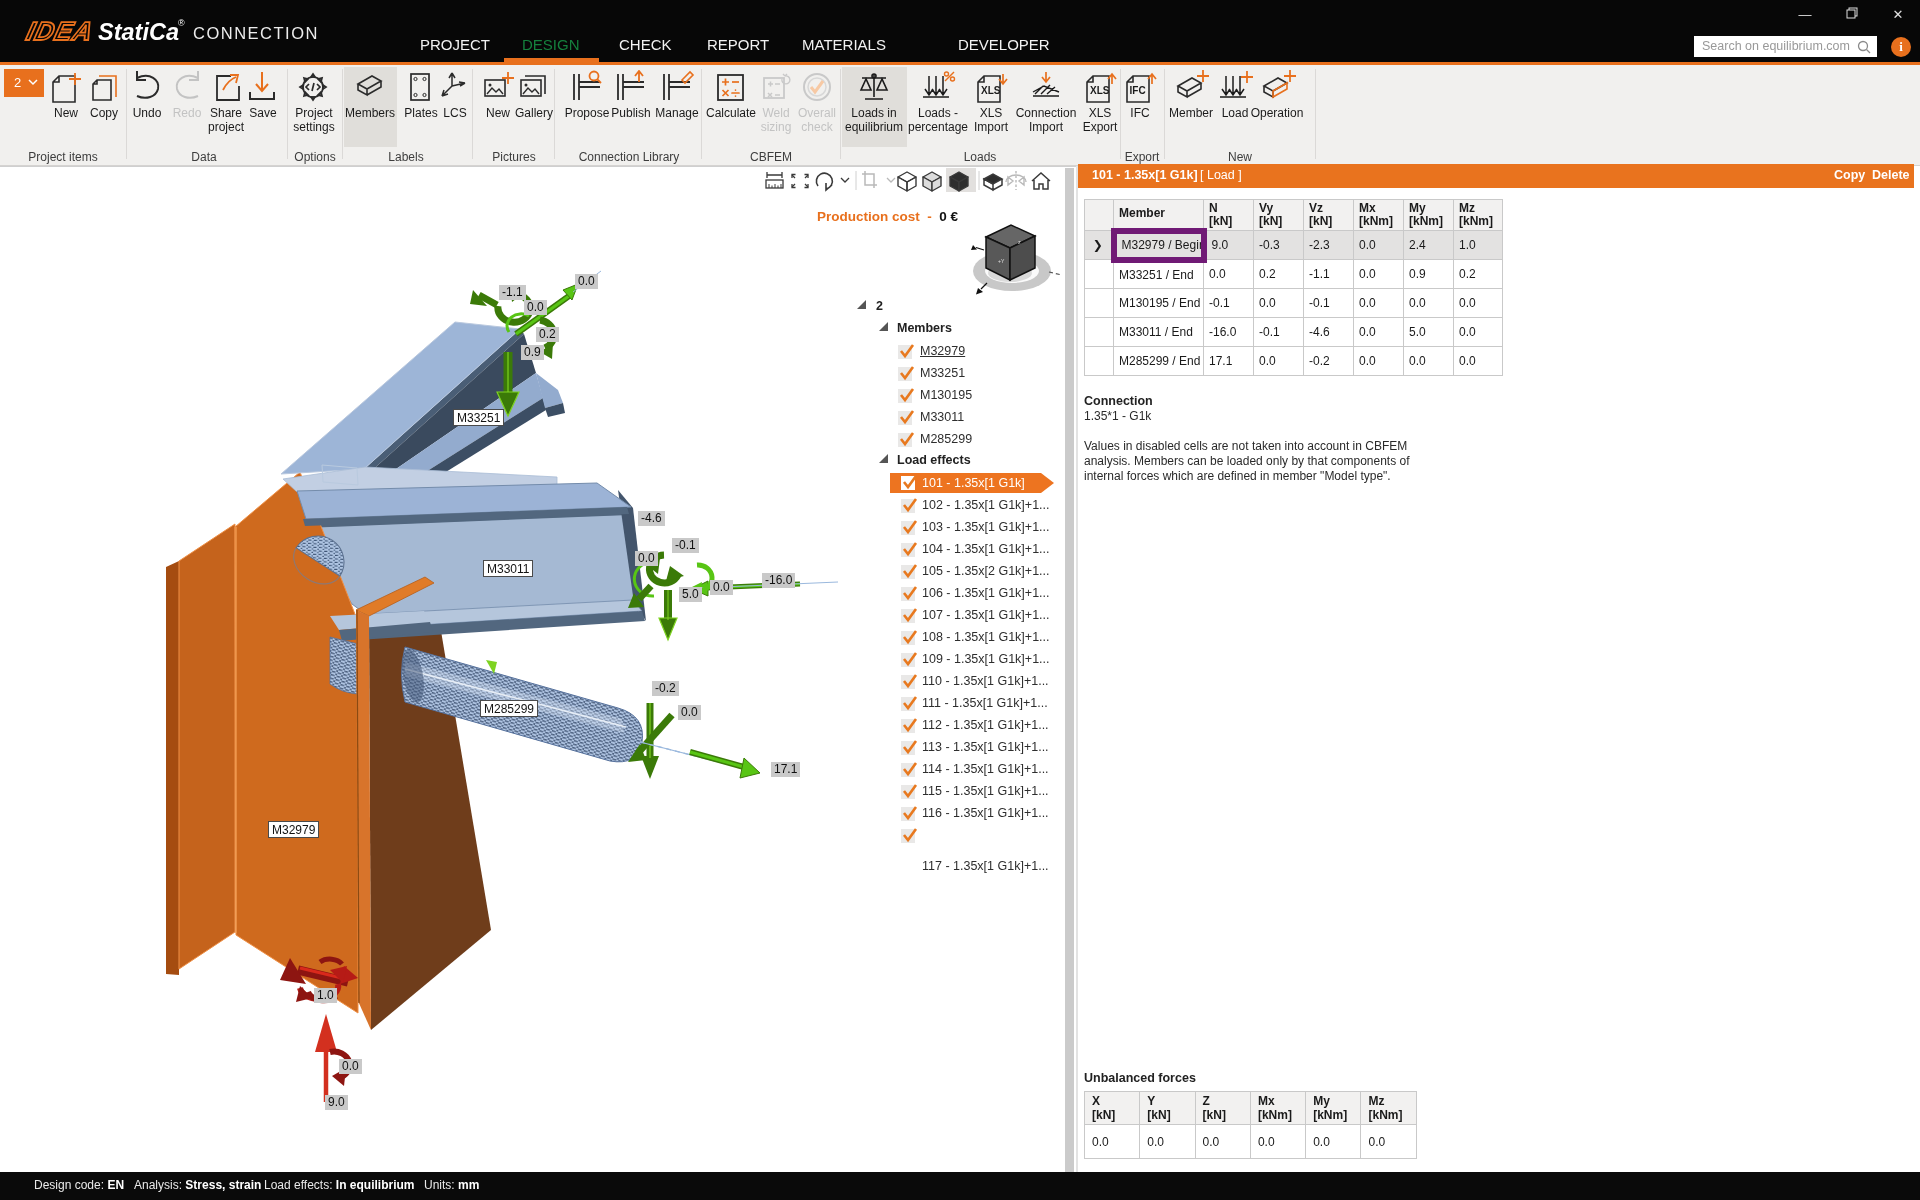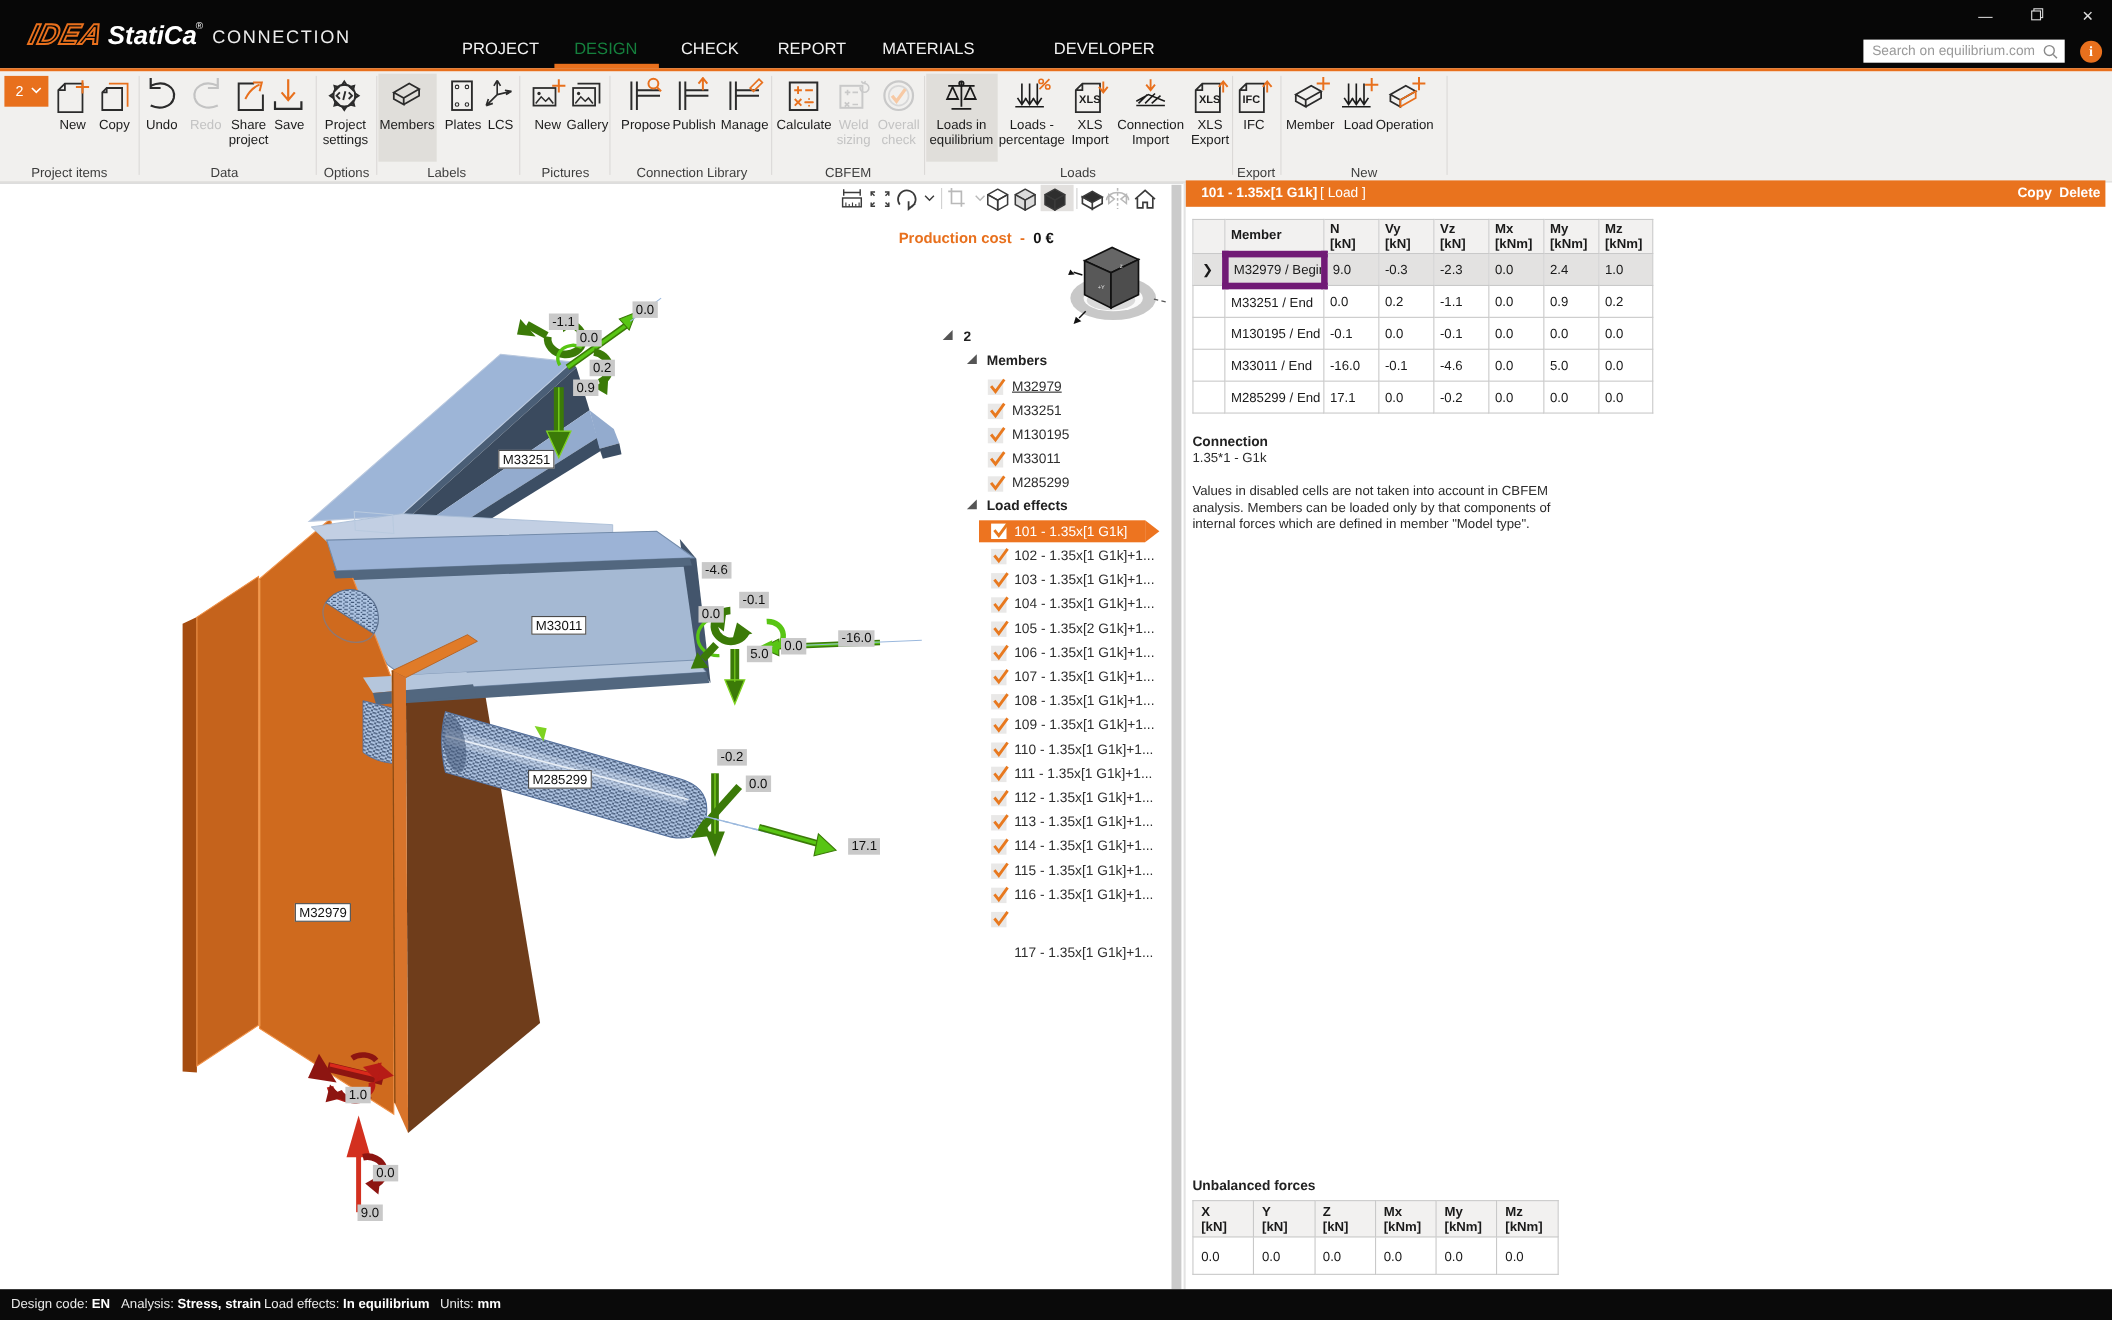--- a/index.html
+++ b/index.html
@@ -64,21 +64,21 @@
 #ftable .oc{border:6px solid #701a75;}
 #desc{position:absolute;left:6px;top:228px;font-size:12px;color:#2a2a2a;line-height:15px;}
 #desc b{font-size:12.5px;color:#222;}
 #ubf{position:absolute;left:6px;top:905px;font-size:12.5px;color:#222;font-weight:bold;}
 #utable{position:absolute;left:6px;top:925px;}
 #utable th,#utable td{border:1px solid #c9c9c9;padding:0 0 0 7px;text-align:left;font-weight:normal;}
 #utable th{background:#f2f1f0;font-weight:bold;height:33px;line-height:14px;width:55.3px;box-sizing:border-box;}
 #utable td{height:34px;background:#fff;}
 
 #statusbar{position:absolute;left:0;top:1172px;width:1920px;height:28px;background:#0a0a0a;z-index:20;color:#e9e9e9;font-size:12px;}
-#statusbar span{position:absolute;top:6px;}
+#statusbar span{position:absolute;top:6px;margin-left:24px;}
 #statusbar b{color:#fff;}
 </style>
 </head>
 <body>
 <svg id="scene" style="position:absolute;left:0;top:0;z-index:6" width="1920" height="1200" viewBox="0 0 1920 1200">
     <defs>
 <pattern id="hatch" width="6" height="3.5" patternUnits="userSpaceOnUse" patternTransform="rotate(16)">
 <rect width="6" height="3.5" fill="#aec3e1"></rect>
         <path d="M0,0.8 h3.8 M4.2,2.6 h1.8" stroke="#2c405f" stroke-width="1.2"></path>
       </pattern>

